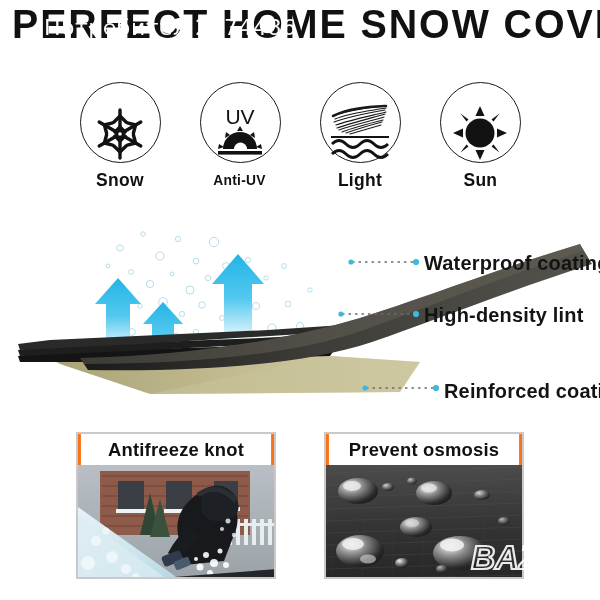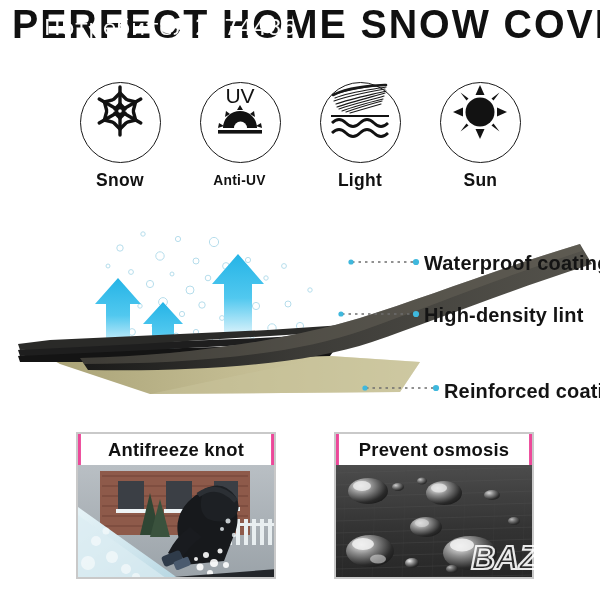--- a/index.html
+++ b/index.html
@@ -46,21 +46,21 @@
     position:absolute;left:0;top:82px;width:600px;height:122px;
     display:flex;justify-content:center;align-items:flex-start;
     gap:26px;
   }
   .icon-cell{
     width:94px;display:flex;flex-direction:column;align-items:center;
   }
   .icon-circle{
     width:81px;height:81px;border-radius:50%;
     border:1.6px solid #1a1a1a;
-    display:flex;align-items:flex-start;justify-content:center;
+    display:flex;align-items:flex-end;justify-content:center;
     box-sizing:border-box;
     background:#fff;
   }
   .icon-circle svg{display:block;}
   .icon-label{
     margin-top:7px;
     font-family:"Liberation Sans Narrow","Liberation Sans",sans-serif;
     font-weight:bold;
     font-size:19px;
     line-height:20px;
@@ -94,25 +94,24 @@
   #callout-2{left:444px;top:174px;}
 
   
   .panels{
     position:absolute;left:0;top:432px;width:600px;height:168px;
     display:flex;justify-content:center;gap:48px;
   }
   .panel{
     width:200px;height:147px;
     border:2px solid #c9c9c9;
-    background:#ec4899;
+    background:#f97316;
     box-sizing:border-box;
     display:flex;flex-direction:column;
     overflow:hidden;
-    margin-left:10px;
   }
   .panel-title{
     height:31px;flex:0 0 31px;
     background:#ffffff;
     display:flex;align-items:center;justify-content:center;
     font-family:"Liberation Sans Narrow","Liberation Sans",sans-serif;
     font-weight:bold;
     font-size:19px;
     color:#111;
     letter-spacing:.2px;

